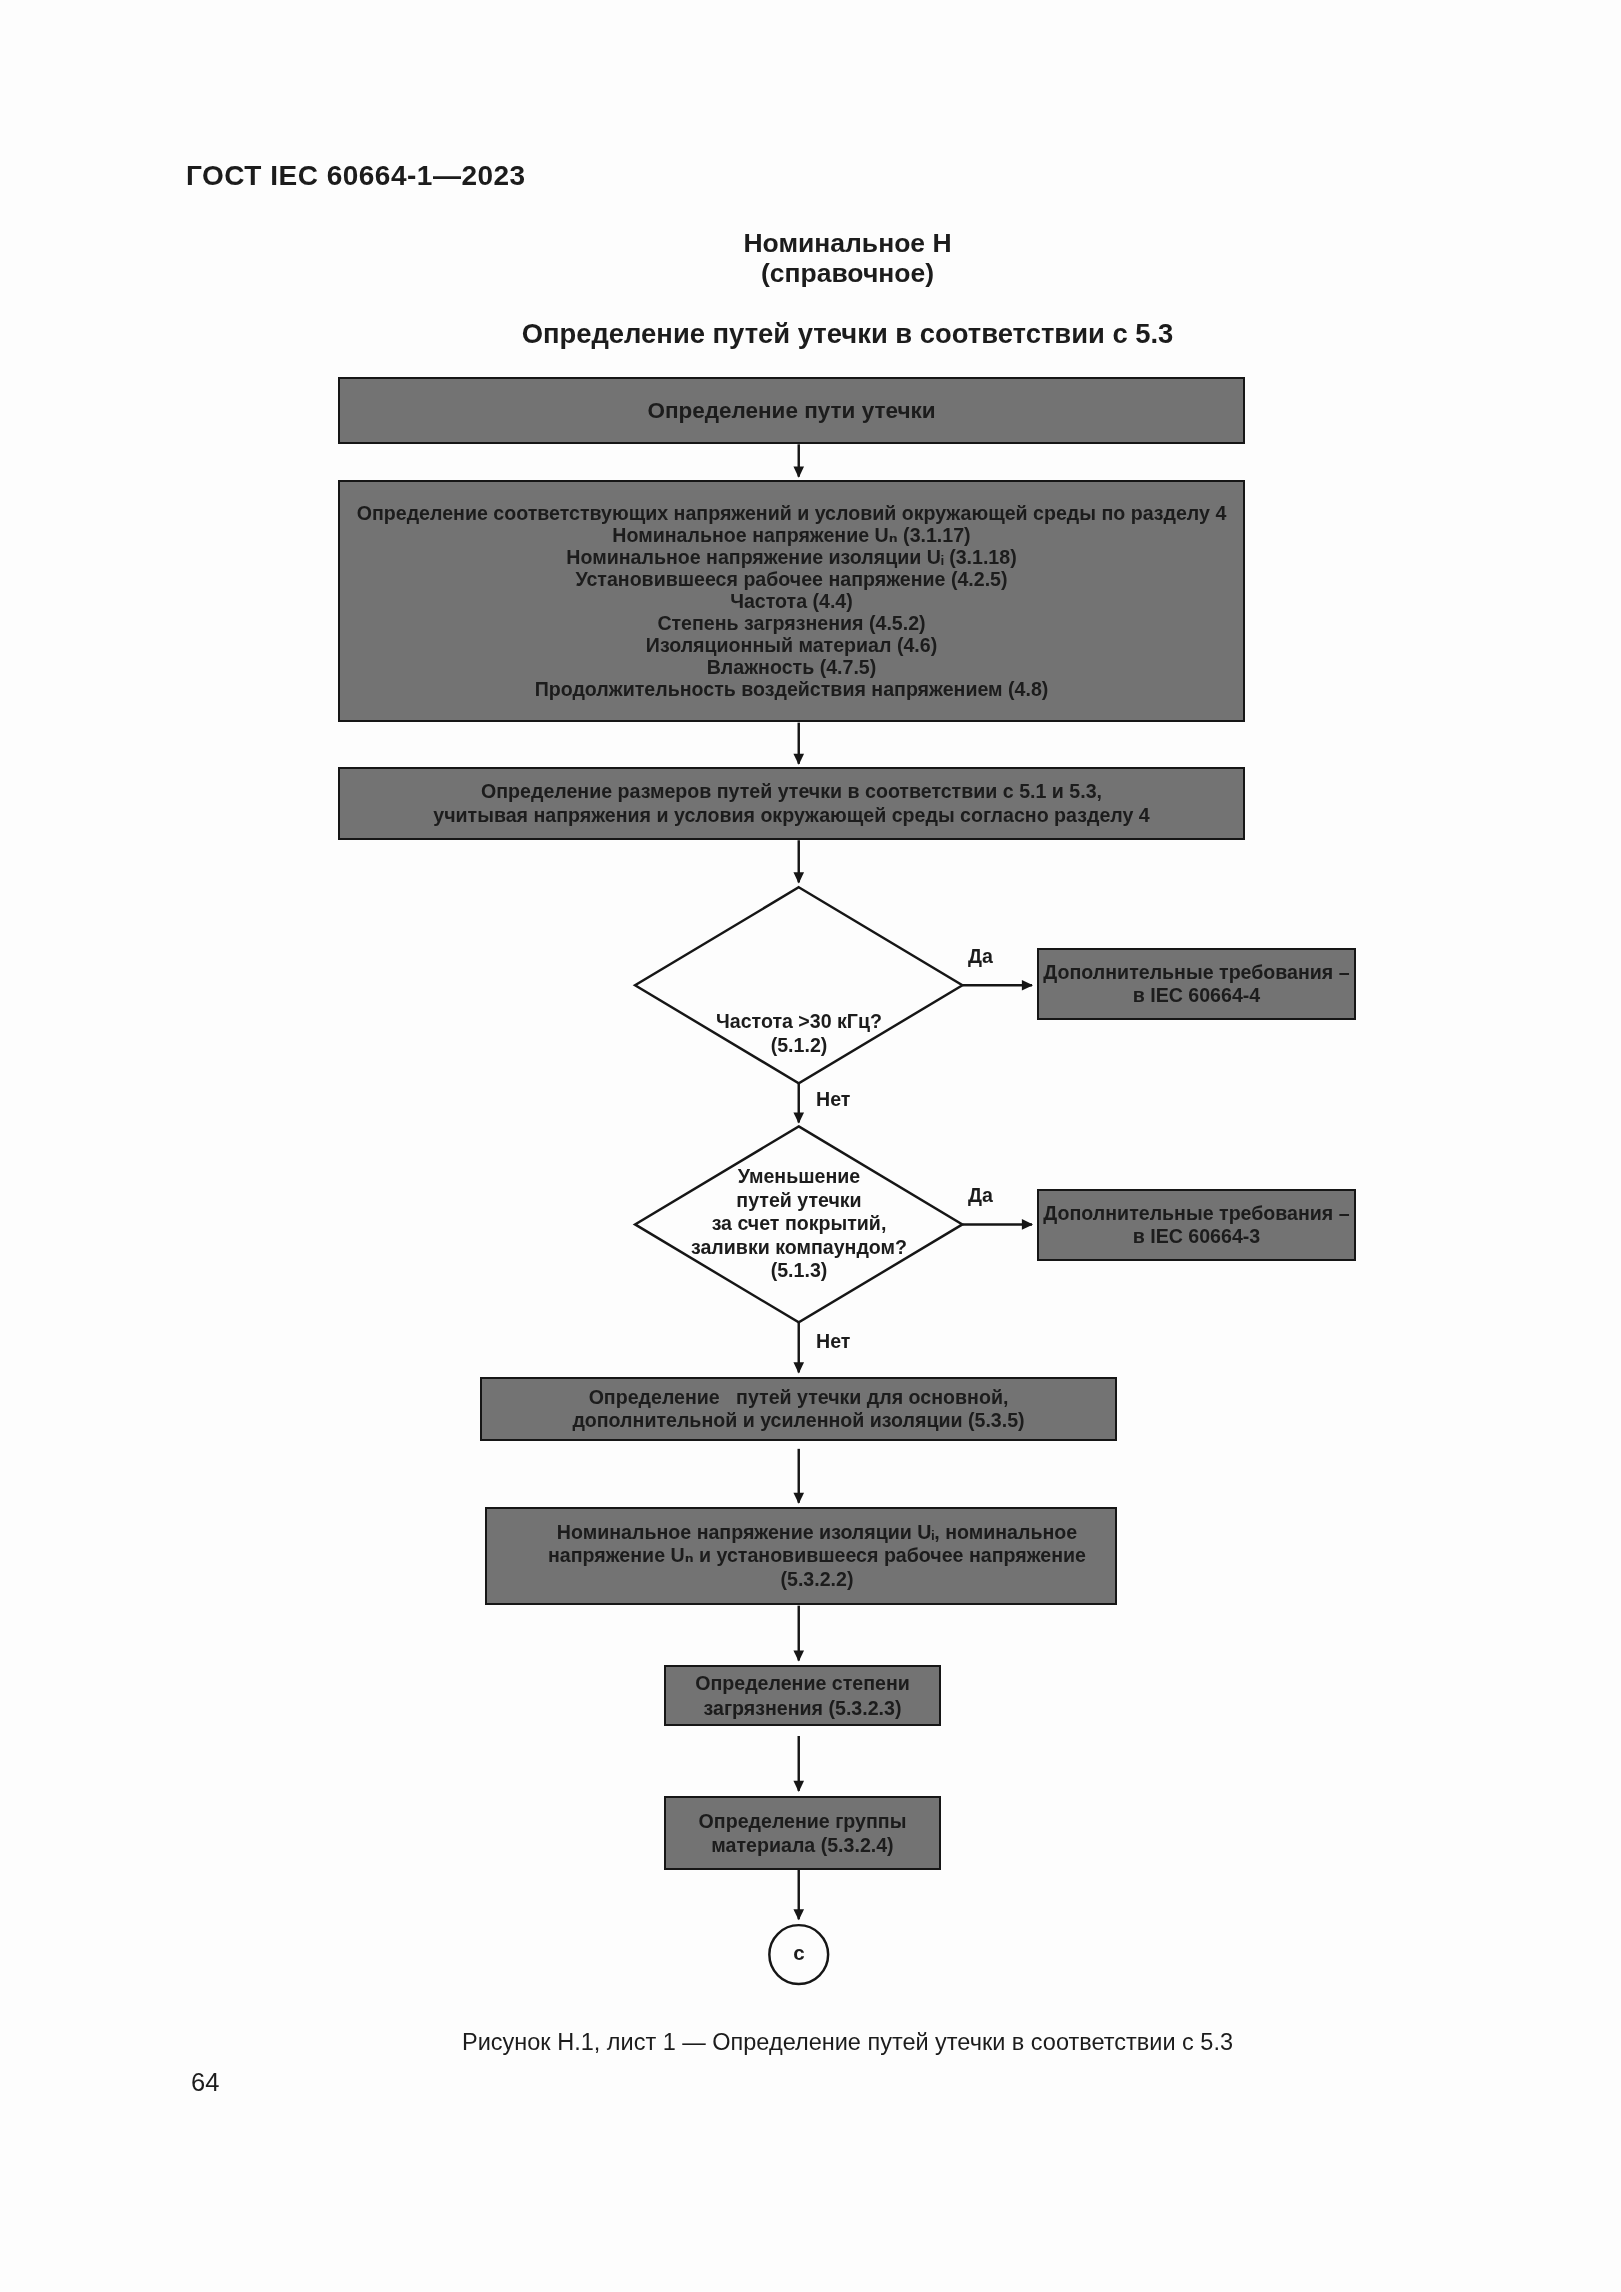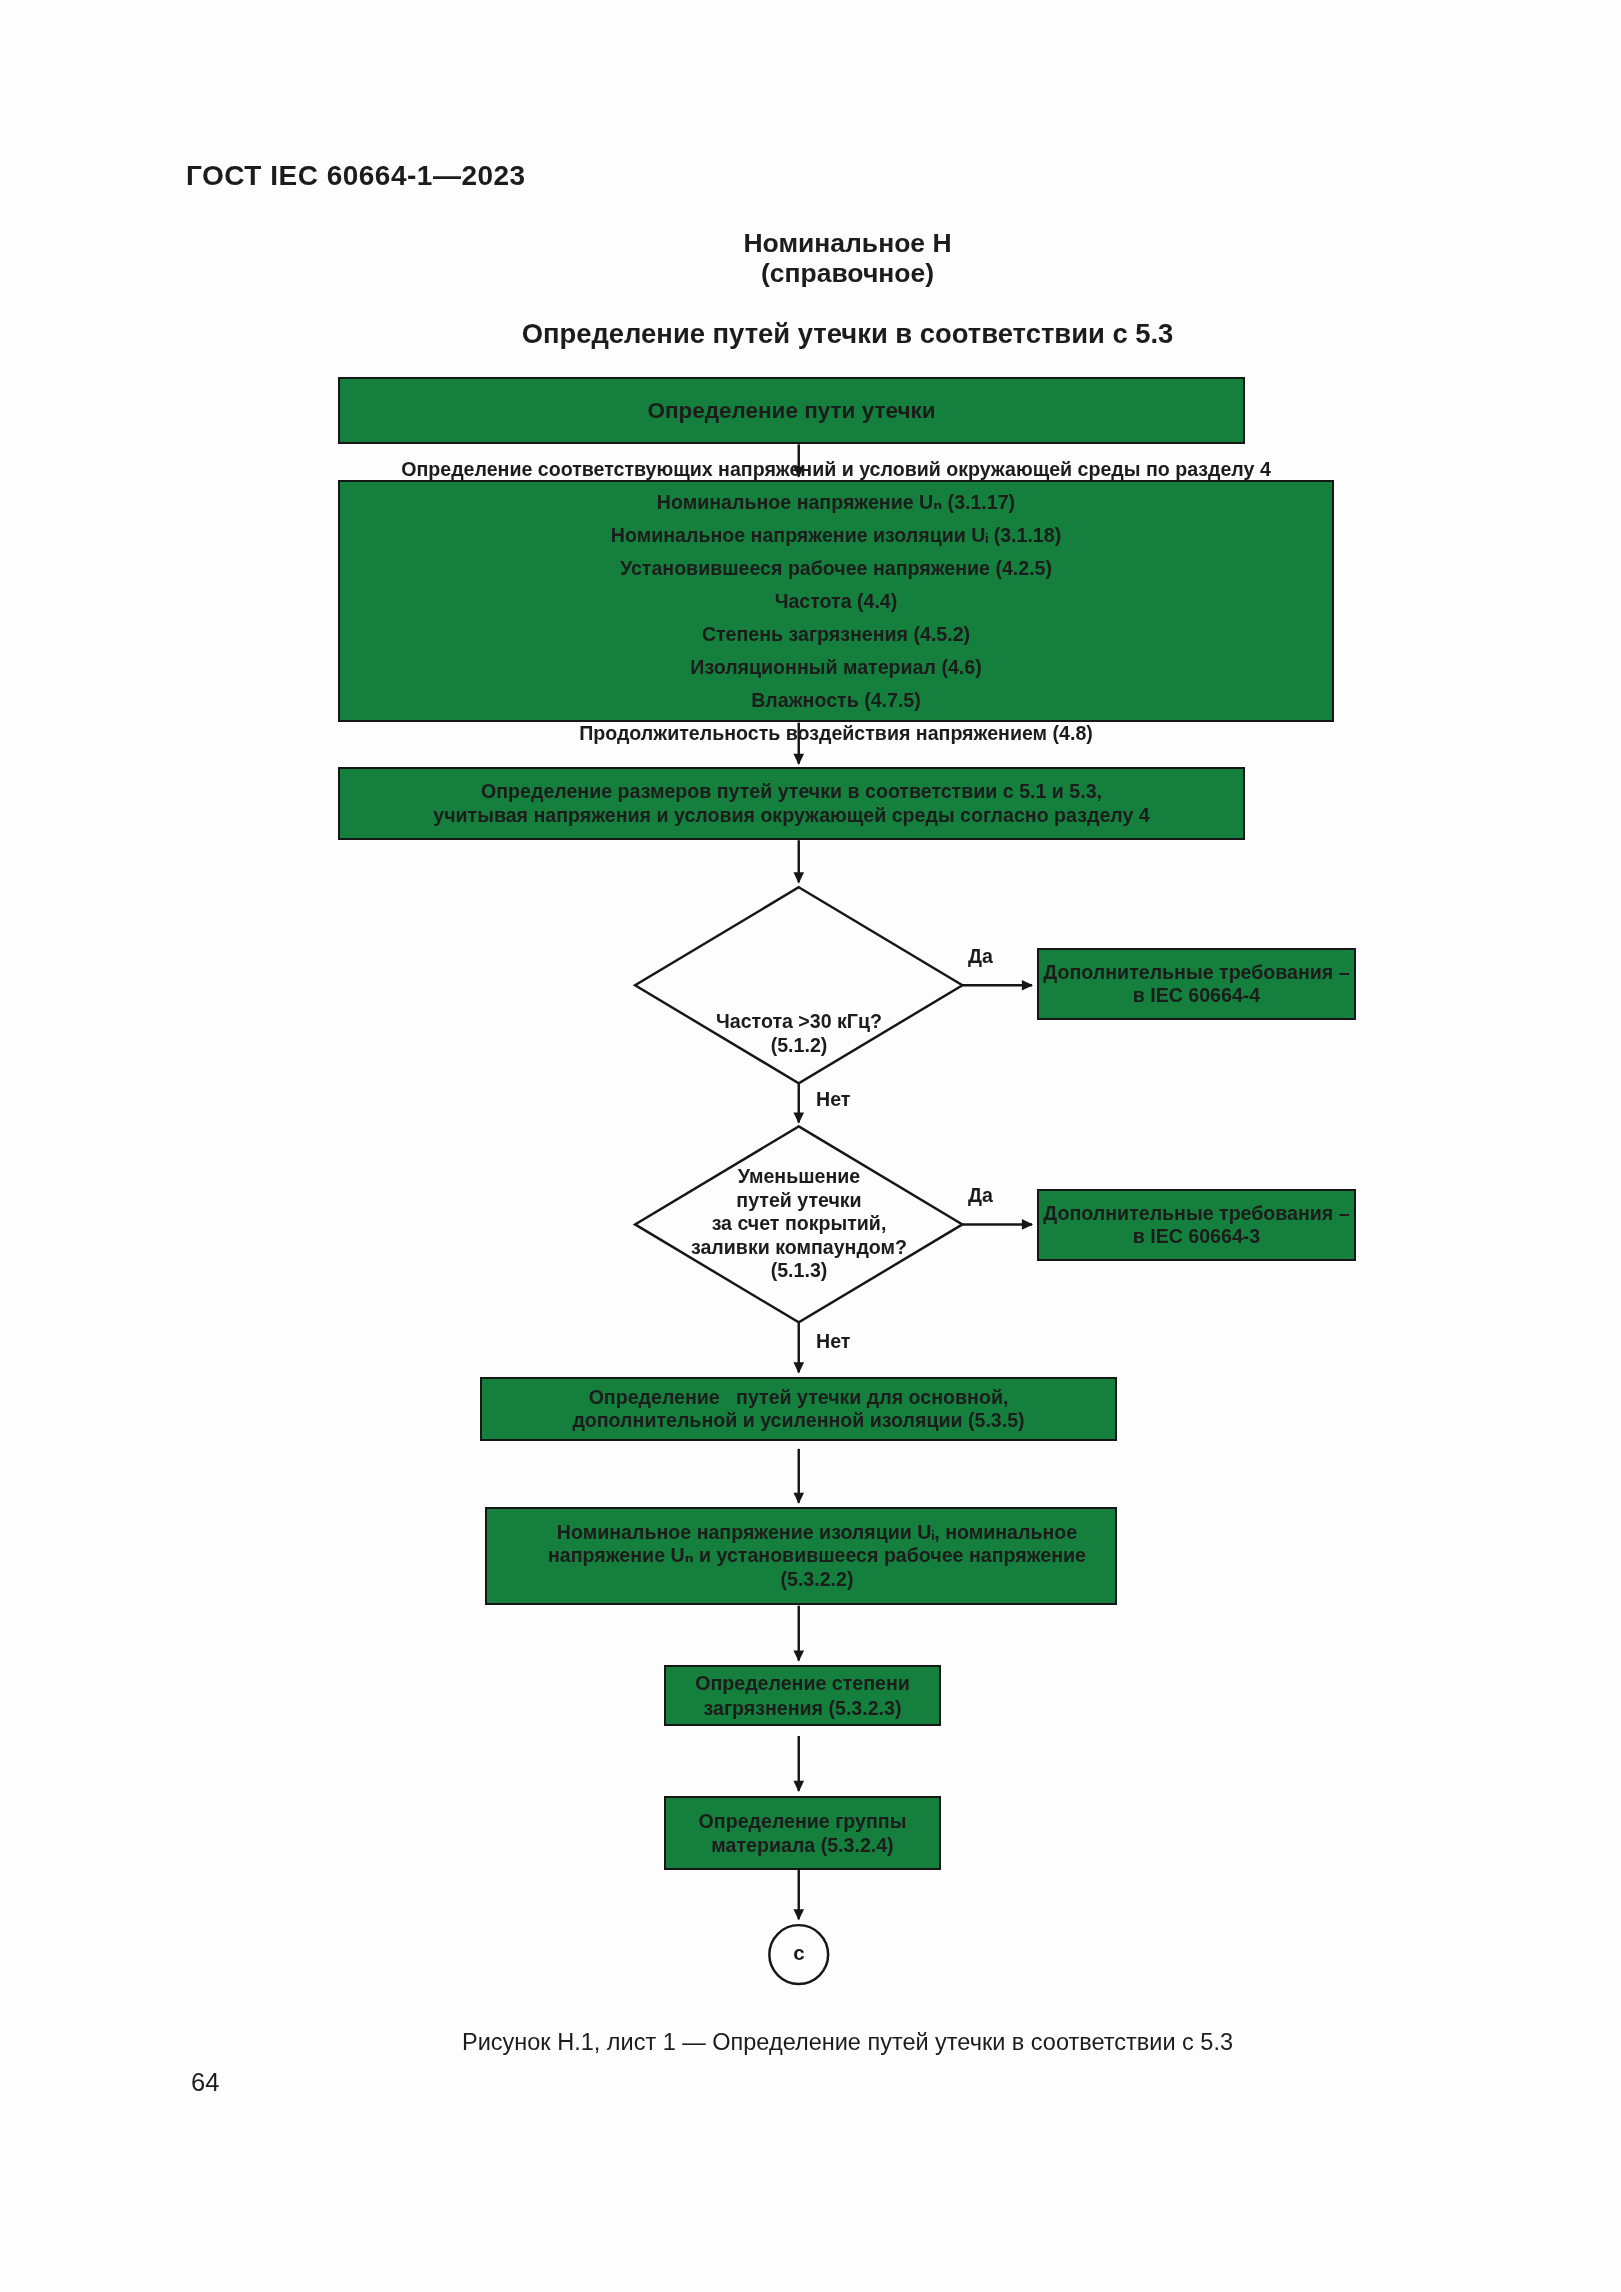--- a/index.html
+++ b/index.html
@@ -14,29 +14,29 @@
   .abs{position:absolute;}
   .doc-header{left:186px;top:160px;font-size:28px;font-weight:bold;letter-spacing:0.5px;}
   .centered-block{left:186px;width:1323px;text-align:center;}
   .appendix-name{top:228px;font-size:26.5px;font-weight:bold;}
   .appendix-kind{top:258px;font-size:26.5px;font-weight:bold;}
   .appendix-title{top:318px;font-size:27.4px;font-weight:bold;}
   svg.connectors{position:absolute;left:0;top:0;width:1621px;height:2293px;}
   .fc-box{
     position:absolute;
     border:2.9px solid #161616;
-    background:#15803d;
+    background:#737373;
     display:flex;flex-direction:column;justify-content:center;align-items:center;
     text-align:center;
     font-weight:bold;
     box-sizing:border-box;
   }
   .fc-box .line{white-space:pre-wrap;}
   .start-box{left:338px;top:377px;width:907px;height:67px;font-size:22.5px;}
-  .env-box{left:338px;top:480px;width:996px;height:242px;font-size:19.6px;line-height:22px;gap:11px;}
+  .env-box{left:338px;top:480px;width:907px;height:242px;font-size:19.6px;line-height:22px;}
   .size-box{left:338px;top:767px;width:907px;height:73px;font-size:19.6px;line-height:23.5px;}
   .yes-box-1{left:1037px;top:948px;width:319px;height:72px;font-size:19.6px;line-height:23.5px;}
   .yes-box-2{left:1037px;top:1189px;width:319px;height:72px;font-size:19.6px;line-height:23.5px;}
   .insulation-box{left:480px;top:1377px;width:637px;height:64px;font-size:19.6px;line-height:23.5px;}
   .voltage-box{left:485px;top:1507px;width:632px;height:98px;font-size:19.6px;line-height:23.5px;padding-left:32px;}
   .pollution-box{left:664px;top:1665px;width:277px;height:61px;font-size:19.6px;line-height:24.5px;}
   .material-box{left:664px;top:1796px;width:277px;height:74px;font-size:19.6px;line-height:24.5px;}
   .diamond-text{
     position:absolute;text-align:center;font-weight:bold;
     font-size:19.6px;line-height:23.5px;

